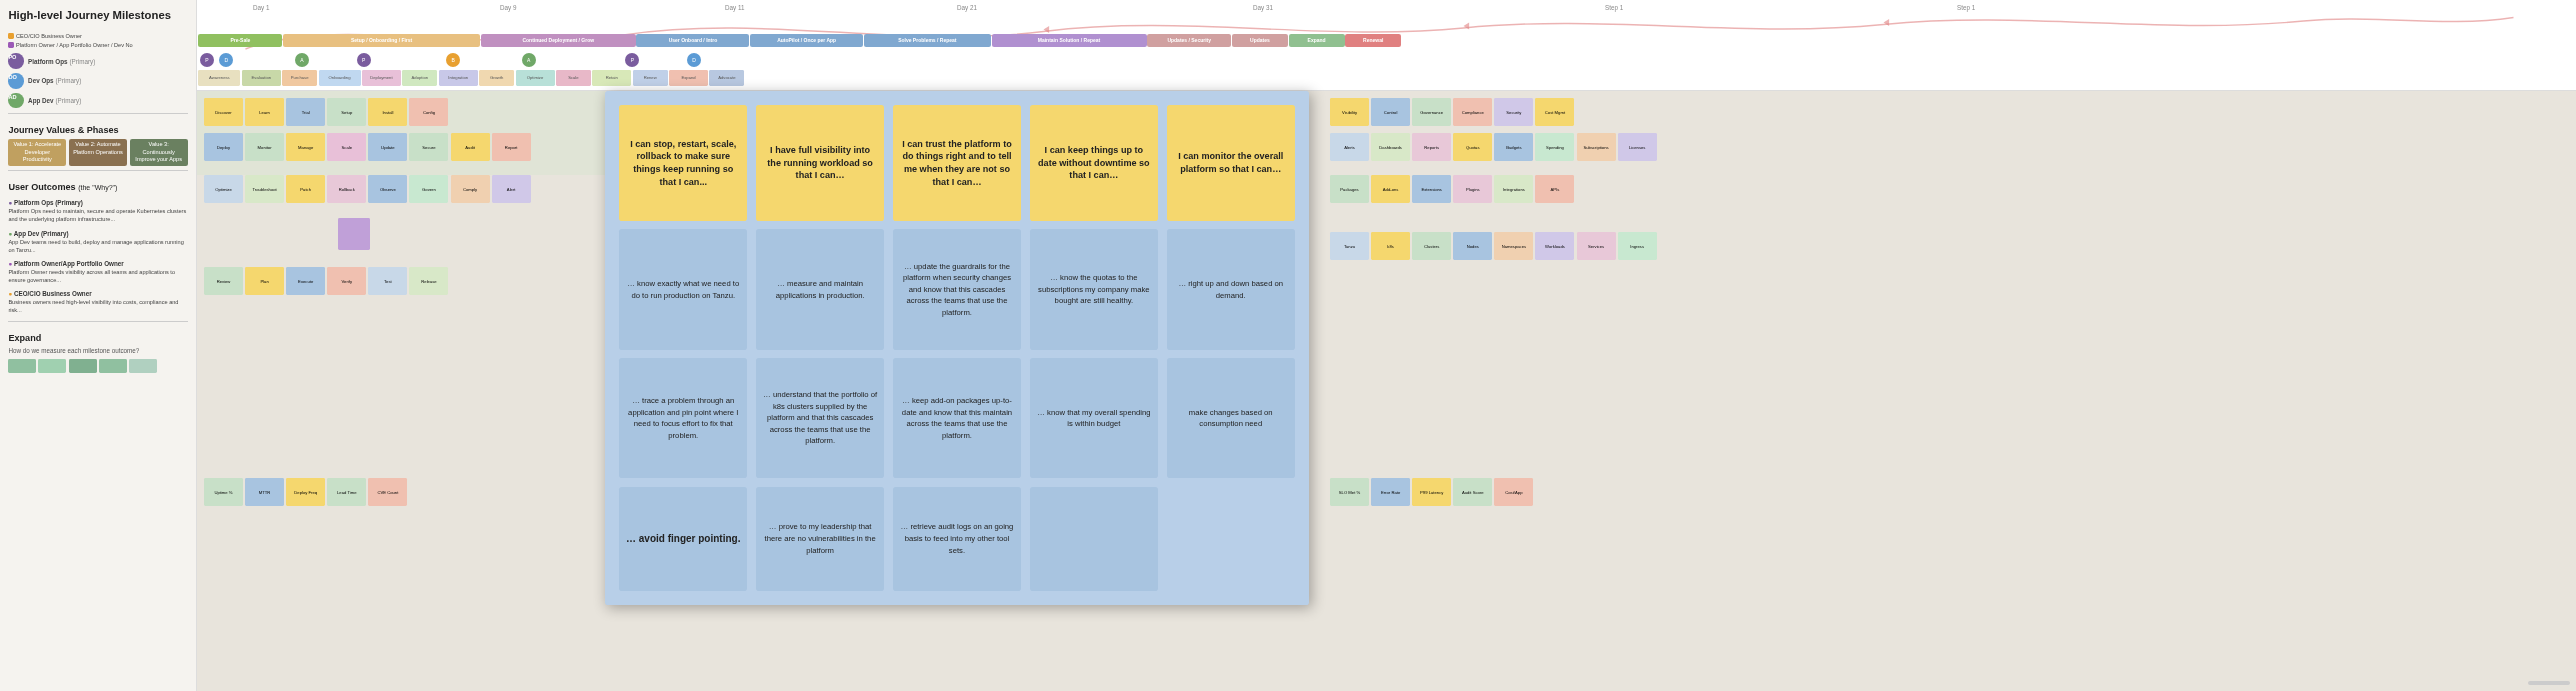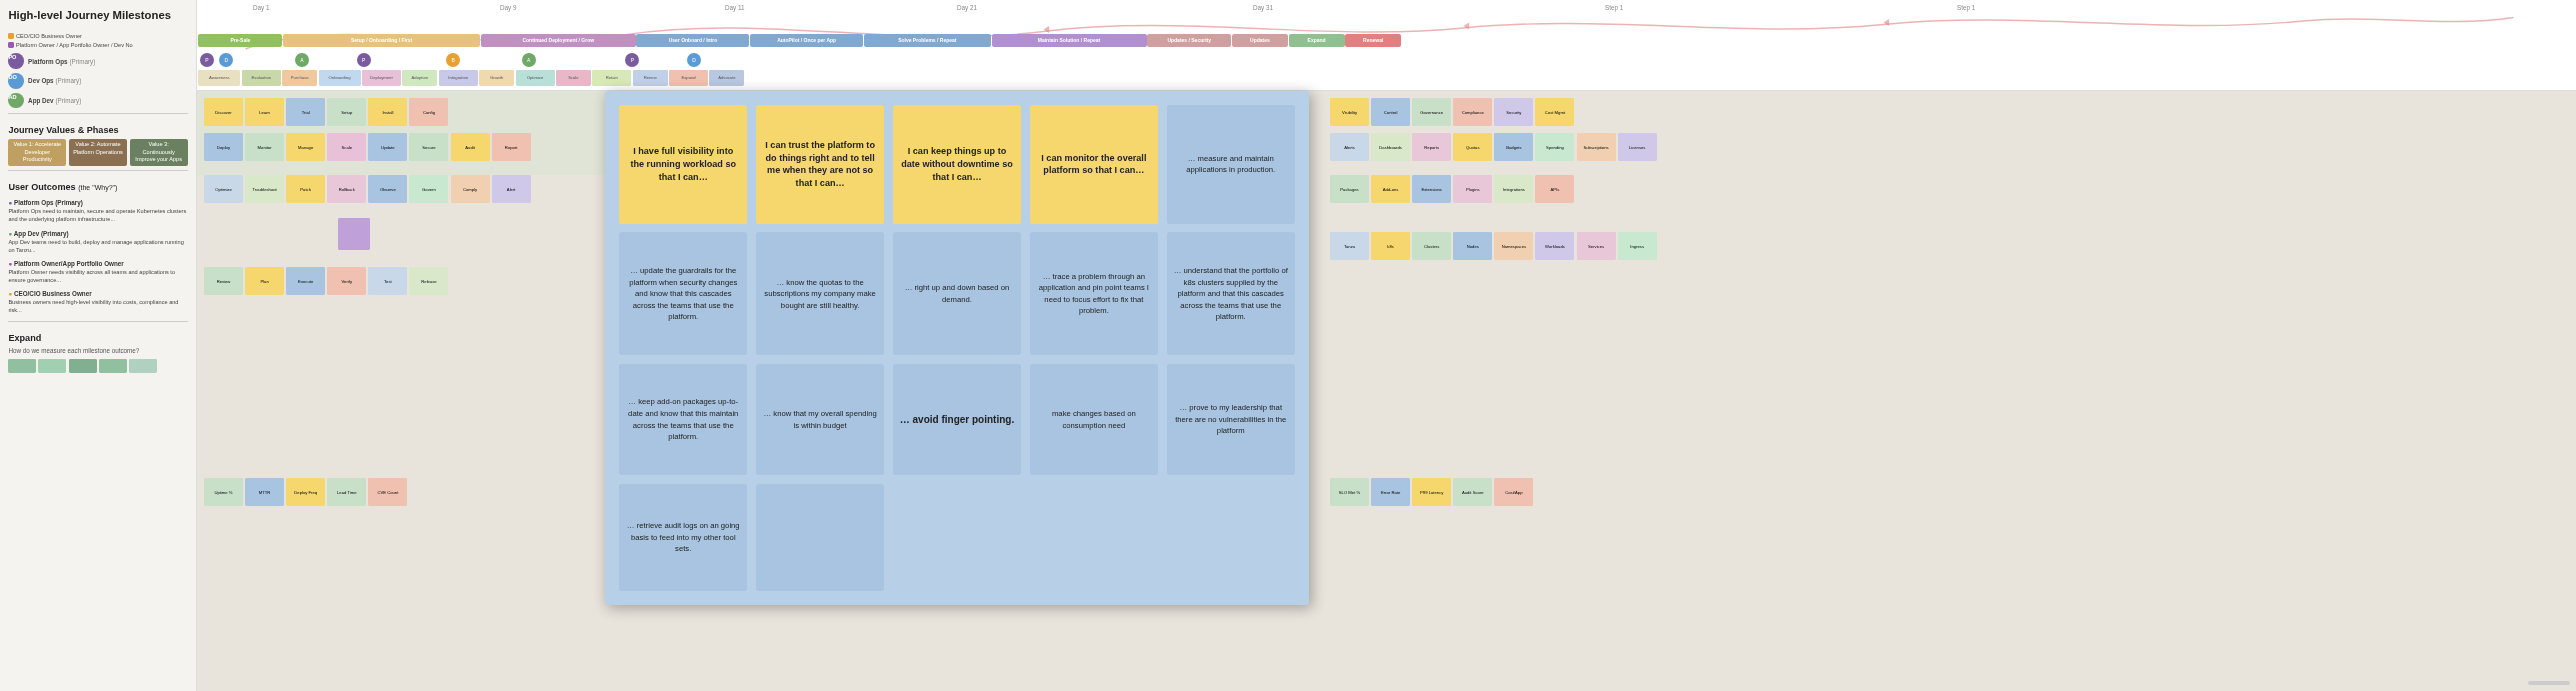--- a/index.html
+++ b/index.html
@@ -490,65 +490,71 @@
           <div style="background:#c8e0c8;width:39px;height:28px;border-radius:1.4px;font-size:4.2px;padding:2.1px;display:flex;align-items:center;justify-content:center;text-align:center;">Audit Score</div>
           <div style="background:#f0c0b0;width:39px;height:28px;border-radius:1.4px;font-size:4.2px;padding:2.1px;display:flex;align-items:center;justify-content:center;text-align:center;">Cost/App</div>
         </div>
       </div>
 
     </div>
 
     <div class="overlay-panel">
 
       <div class="outcome-header-card">
+        <span>I can stop, restart, scale, rollback to make sure things keep running so that I can...</span>
+      </div>
+      <div class="outcome-header-card">
         <span>I have full visibility into the running workload so that I can…</span>
       </div>
       <div class="outcome-header-card">
         <span>I can trust the platform to do things right and to tell me when they are not so that I can…</span>
       </div>
       <div class="outcome-header-card">
         <span>I can keep things up to date without downtime so that I can…</span>
       </div>
       <div class="outcome-header-card">
         <span>I can monitor the overall platform so that I can…</span>
       </div>
 
       <div class="outcome-sticky">
+        <span>… know exactly what we need to do to run production on Tanzu.</span>
+      </div>
+      <div class="outcome-sticky">
         <span>… measure and maintain applications in production.</span>
       </div>
       <div class="outcome-sticky">
         <span>… update the guardrails for the platform when security changes and know that this cascades across the teams that use the platform.</span>
       </div>
       <div class="outcome-sticky">
         <span>… know the quotas to the subscriptions my company make bought are still healthy.</span>
       </div>
 
       <div class="outcome-sticky">
         <span>… right up and down based on demand.</span>
       </div>
       <div class="outcome-sticky">
-        <span>… trace a problem through an application and pin point teams I need to focus effort to fix that problem.</span>
+        <span>… trace a problem through an application and pin point where I need to focus effort to fix that problem.</span>
       </div>
       <div class="outcome-sticky">
         <span>… understand that the portfolio of k8s clusters supplied by the platform and that this cascades across the teams that use the platform.</span>
       </div>
       <div class="outcome-sticky">
         <span>… keep add-on packages up-to-date and know that this maintain across the teams that use the platform.</span>
       </div>
       <div class="outcome-sticky">
         <span>… know that my overall spending is within budget</span>
       </div>
 
+      <div class="outcome-sticky">
+        <span>make changes based on consumption need</span>
+      </div>
       <div class="outcome-sticky large-text">
         <span>… avoid finger pointing.</span>
       </div>
       <div class="outcome-sticky">
-        <span>make changes based on consumption need</span>
-      </div>
-      <div class="outcome-sticky">
         <span>… prove to my leadership that there are no vulnerabilities in the platform</span>
       </div>
       <div class="outcome-sticky">
         <span>… retrieve audit logs on an going basis to feed into my other tool sets.</span>
       </div>
       <div class="outcome-sticky">
         
       </div>
 
     </div>

